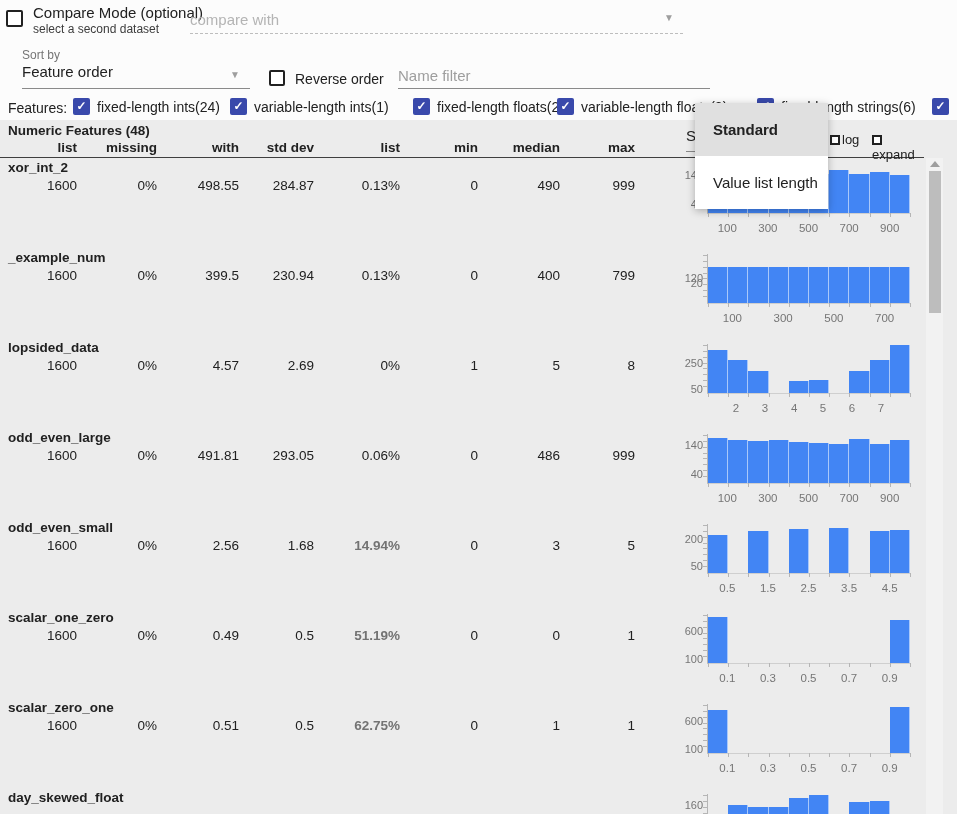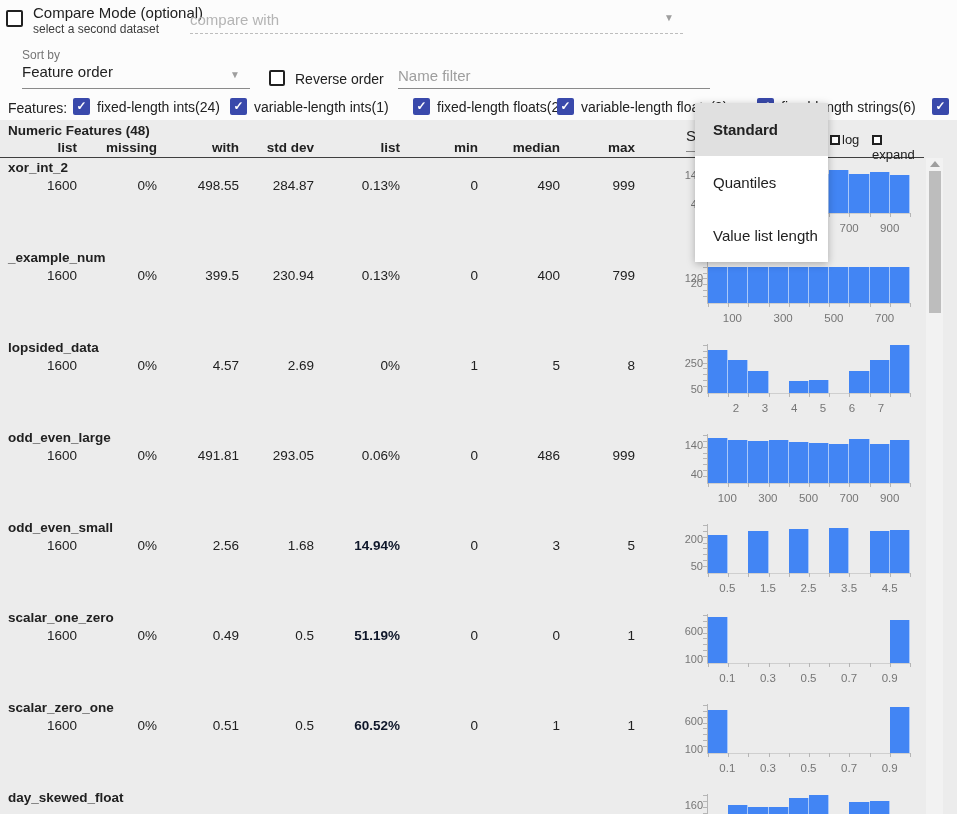--- a/index.html
+++ b/index.html
@@ -48,21 +48,21 @@
   
   .chart-select { position:absolute; left:686px; top:127px; width:141px; height:25px;
     font-size:15px; color:#212121; border-bottom:1px solid #8a8a8a; z-index:1; }
   
   .rows { position:absolute; left:0; top:158px; width:920px; height:656px; overflow:hidden; }
   .feature-row { position:relative; width:957px; height:90px; }
   .fname { position:absolute; left:8px; top:2px; font-size:13.5px; font-weight:bold; }
   .fvals { position:absolute; left:0; top:20px; display:grid;
     grid-template-columns:78px 80px 82px 75px 86px 78px 82px 75px; }
   .fvals div { text-align:right; font-size:13.5px; padding-right:1px; }
-  .fvals div.alert { color:#0f172a; font-weight:bold; }
+  .fvals div.alert { color:#737373; font-weight:bold; }
   
   .chart { position:absolute; left:666px; top:4px; width:246px; height:84px; }
   .plot { position:absolute; left:41px; top:2px; width:203px; height:50px;
     border-left:1px solid #b5b5b5; border-bottom:1px solid #cfcfcf; }
   .bar { position:absolute; bottom:0; background:#4285f4; border-right:1px solid rgba(255,255,255,0.55); }
   .mtick { position:absolute; left:-5px; width:5px; height:1px; background:#b5b5b5; }
   .btick { position:absolute; top:100%; width:1px; height:4px; background:#b5b5b5; }
   .ytick { position:absolute; left:0; width:37px; text-align:right; font-size:11px; color:#757575; }
   .xtick { position:absolute; top:60px; transform:translateX(-50%); font-size:11.5px; color:#757575; }
   
@@ -459,21 +459,21 @@
         <div class="xtick" style="left: 223.7px;">0.9</div>
       </div>
     </div>
     <div class="feature-row">
       <div class="fname">scalar_zero_one</div>
       <div class="fvals">
         <div>1600</div>
         <div>0%</div>
         <div>0.51</div>
         <div>0.5</div>
-        <div class="alert">60.52%</div>
+        <div class="alert">62.75%</div>
         <div>0</div>
         <div>1</div>
         <div>1</div>
       </div>
       <div class="chart">
         <div class="plot">
           <div class="mtick" style="bottom: 12%;"></div>
           <div class="mtick" style="bottom: 24%;"></div>
           <div class="mtick" style="bottom: 36%;"></div>
           <div class="mtick" style="bottom: 48%;"></div>
@@ -541,20 +541,19 @@
           <div class="bar" style="left: 80%; width: 10%; height: 85%;"></div>
           <div class="bar" style="left: 90%; width: 10%; height: 0%;"></div>
         </div>
         <div class="ytick" style="bottom: 65px; margin-top: 40px;">160</div>
       </div>
     </div>
   </div>
 
 <div class="menu" id="menu">
     <div class="menu-item selected">Standard</div>
-    <div class="menu-item">Quantiles</div>
     <div class="menu-item">Value list length</div>
   </div>
 
 <div class="scrollbar">
   <div class="scroll-up"></div>
   <div class="scroll-thumb"></div>
 </div>
 
 </body></html>

